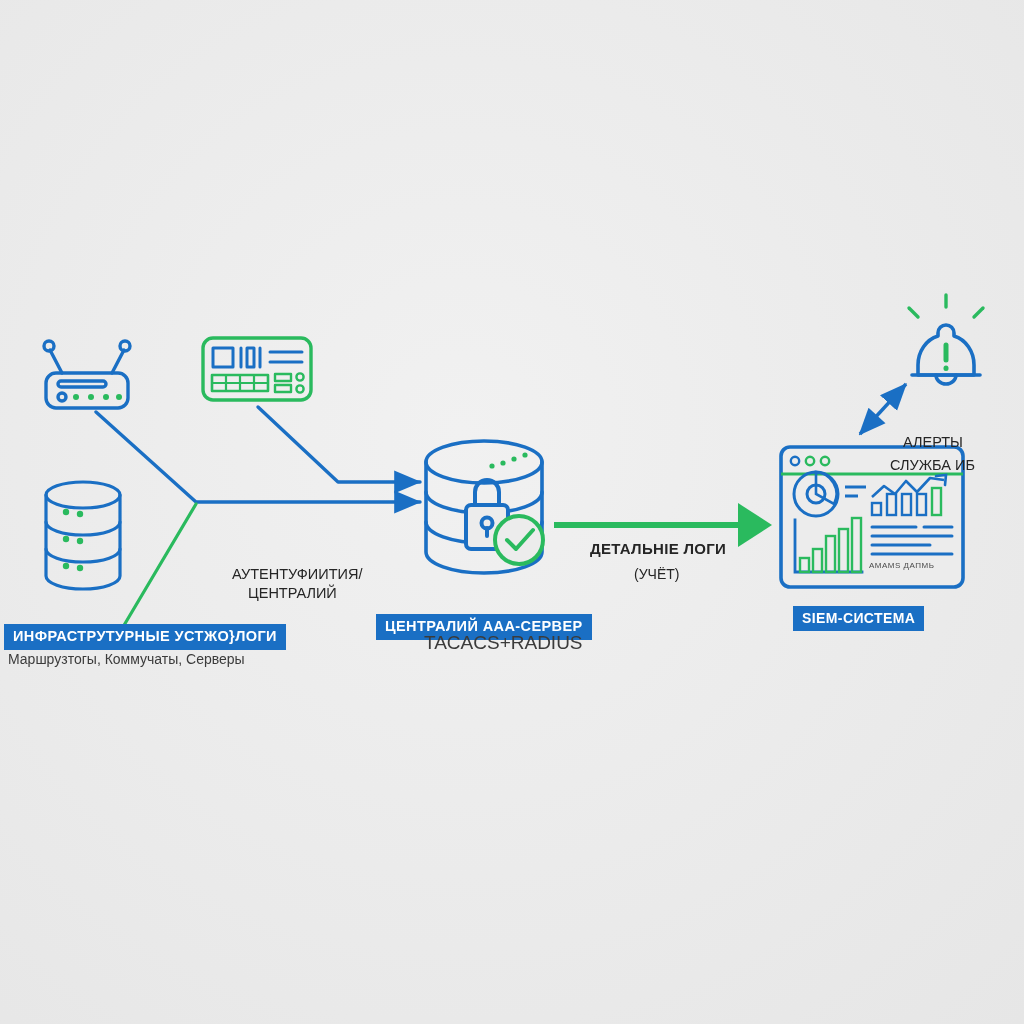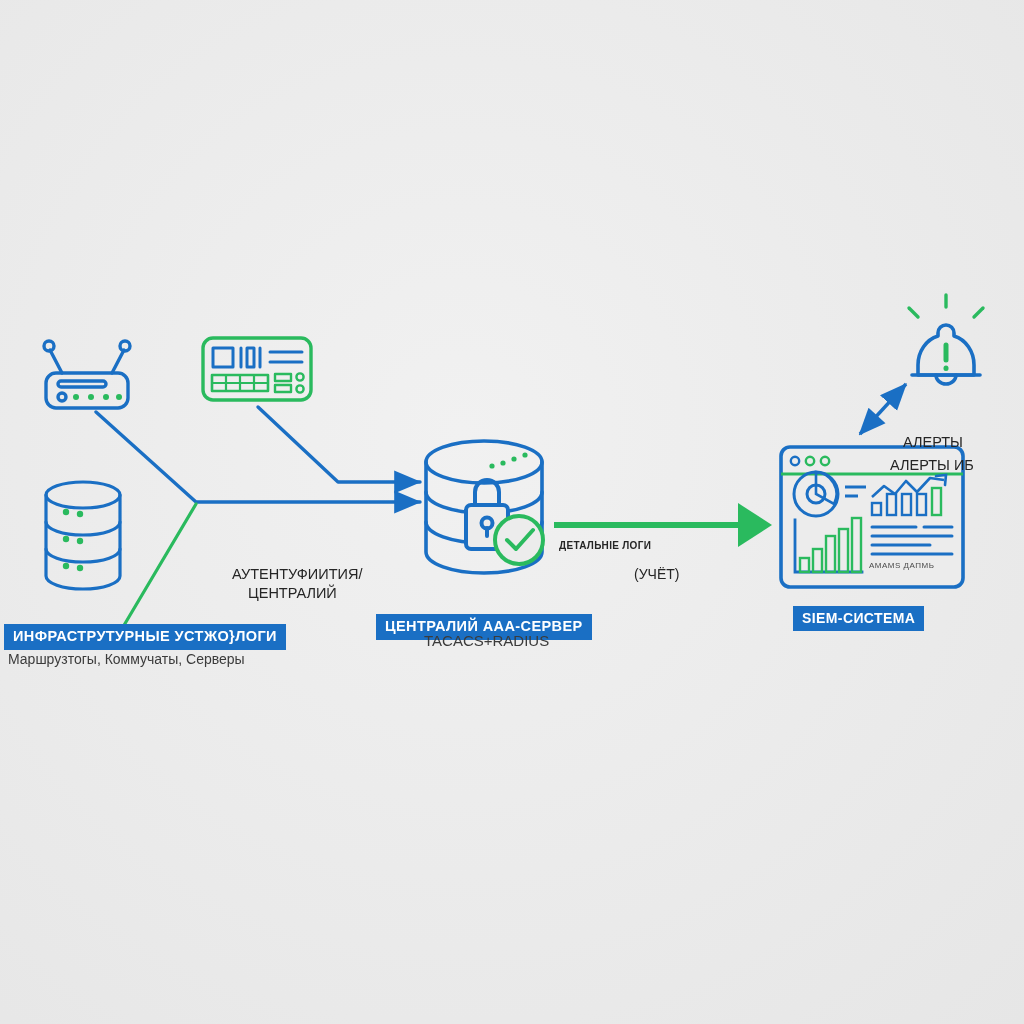--- a/index.html
+++ b/index.html
@@ -199,25 +199,25 @@
     </g>
   </svg>
 
   <div class="badge" style="left:4px;top:624px;font-size:14.5px;">ИНФРАСТРУТУРНЫЕ УСТЖО}ЛОГИ</div>
   <div class="caption" style="left:8px;top:651px;font-size:14px;">Маршрузтогы, Коммучаты, Серверы</div>
 
   <div class="flowlabel" style="left:232px;top:521px;font-size:14.5px;">АУТЕНТУФИИТИЯ/</div>
   <div class="flowlabel" style="left:248px;top:540px;font-size:14.5px;">ЦЕНТРАЛИЙ</div>
 
   <div class="badge" style="left:376px;top:614px;font-size:14.5px;">ЦЕНТРАЛИЙ ААА-СЕРВЕР</div>
-  <div class="caption" style="left:424px;top:632px;font-size:15px;">TACACS+RADIUS</div>
-
-  <div class="flowlabel bold" style="left:559px;top:495px;font-size:10px;">ДЕТАЛЬНІЕ ЛОГИ</div>
+  <div class="caption" style="left:424px;top:632px;font-size:19px;">TACACS+RADIUS</div>
+
+  <div class="flowlabel bold" style="left:590px;top:495px;font-size:15px;">ДЕТАЛЬНІЕ ЛОГИ</div>
   <div class="flowlabel" style="left:634px;top:521px;font-size:14px;">(УЧЁТ)</div>
 
   <div class="dash-text" style="left:869px;top:561px;">AMAMS ДАПМЬ</div>
 
   <div class="badge" style="left:793px;top:606px;font-size:14px;">SIEM-СИСТЕМА</div>
 
   <div class="flowlabel" style="left:903px;top:389px;font-size:14.5px;">АЛЕРТЫ</div>
-  <div class="flowlabel" style="left:890px;top:412px;font-size:14.5px;">АЛЕРТЫ ИБ</div>
+  <div class="flowlabel" style="left:890px;top:412px;font-size:14.5px;">СЛУЖБА ИБ</div>
 
 </div>
 
 </body></html>

